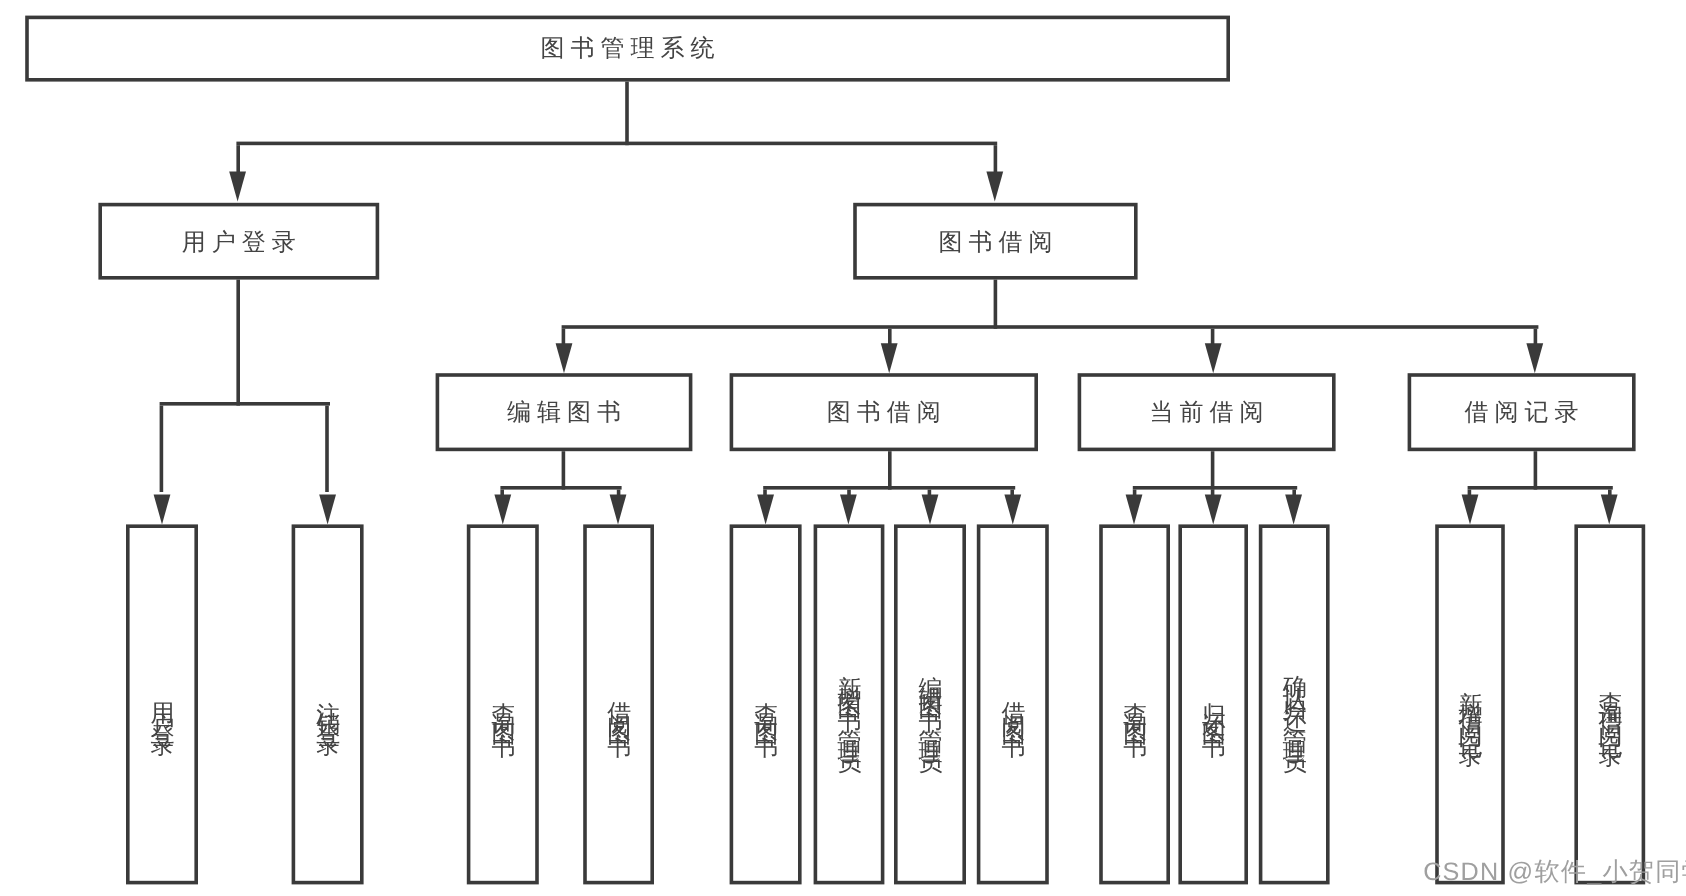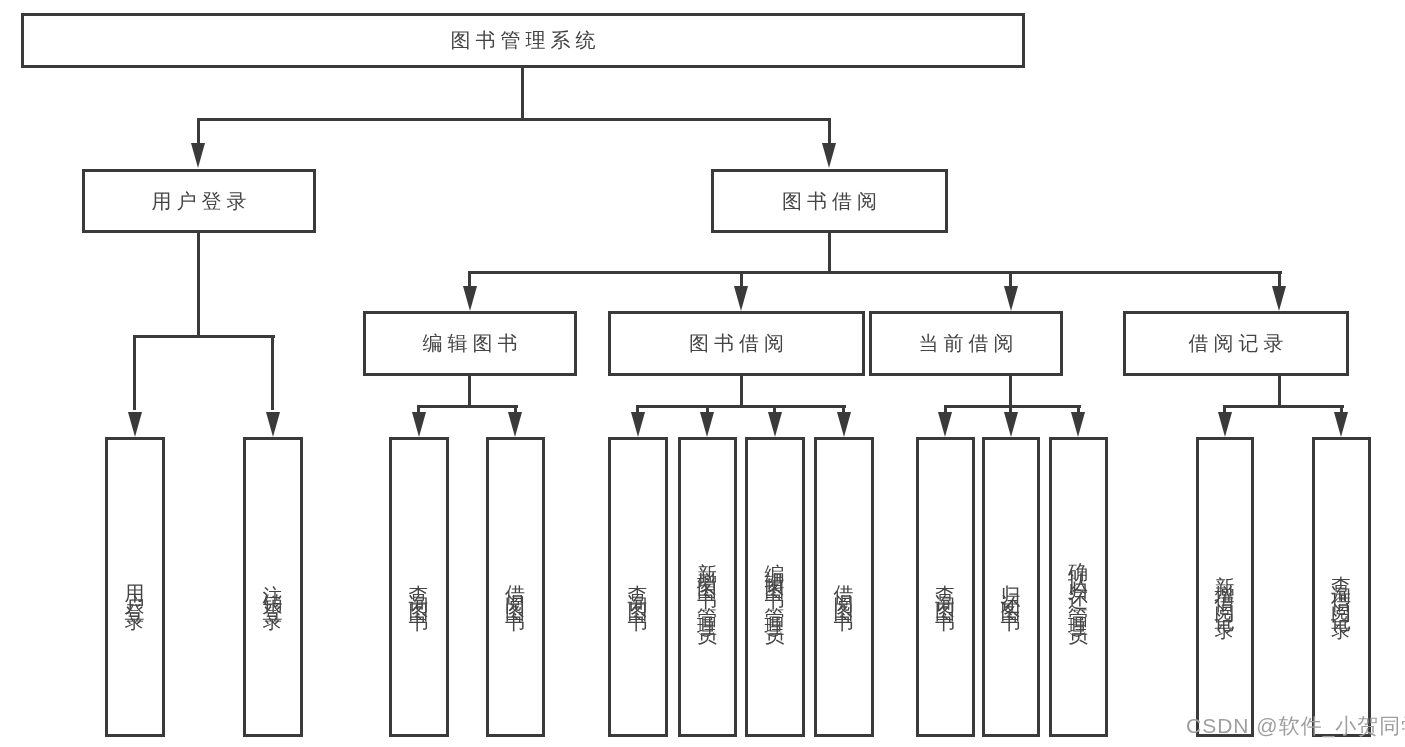--- a/index.html
+++ b/index.html
@@ -102,24 +102,24 @@
   <div class="arrow" style="left:734px;top:286px"></div>
   <div class="arrow" style="left:1004px;top:286px"></div>
   <div class="arrow" style="left:1272px;top:286px"></div>
 
   <div class="hbox" style="left:363px;top:311px;width:214px;height:65px">
     <span>编辑图书</span>
   </div>
   <div class="hbox" style="left:608px;top:311px;width:257px;height:65px">
     <span>图书借阅</span>
   </div>
-  <div class="hbox" style="left:869px;top:311px;width:194px;height:65px">
+  <div class="hbox" style="left:898px;top:311px;width:215px;height:65px">
     <span>当前借阅</span>
   </div>
-  <div class="hbox" style="left:1123px;top:311px;width:226px;height:65px">
+  <div class="hbox" style="left:1173px;top:311px;width:190px;height:65px">
     <span>借阅记录</span>
   </div>
 
   <div class="line" style="left:468px;top:376px;width:3px;height:32px"></div>
   <div class="line" style="left:417px;top:405px;width:101px;height:3px"></div>
   <div class="line" style="left:417px;top:408px;width:3px;height:5px"></div>
   <div class="line" style="left:514px;top:408px;width:3px;height:5px"></div>
   <div class="arrow" style="left:412px;top:412px"></div>
   <div class="arrow" style="left:508px;top:412px"></div>
 

